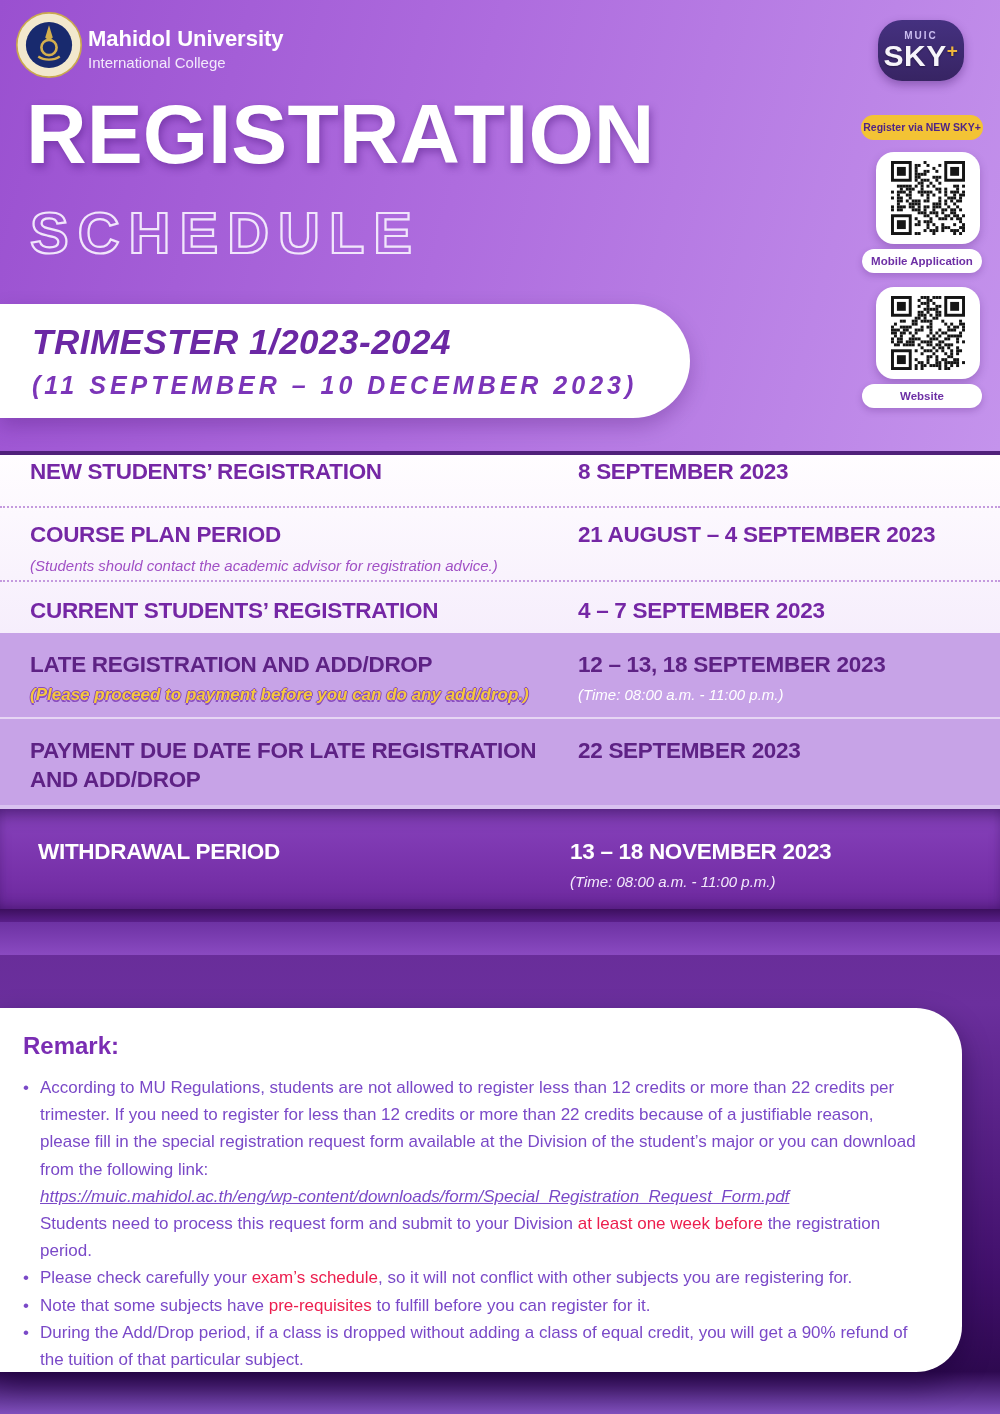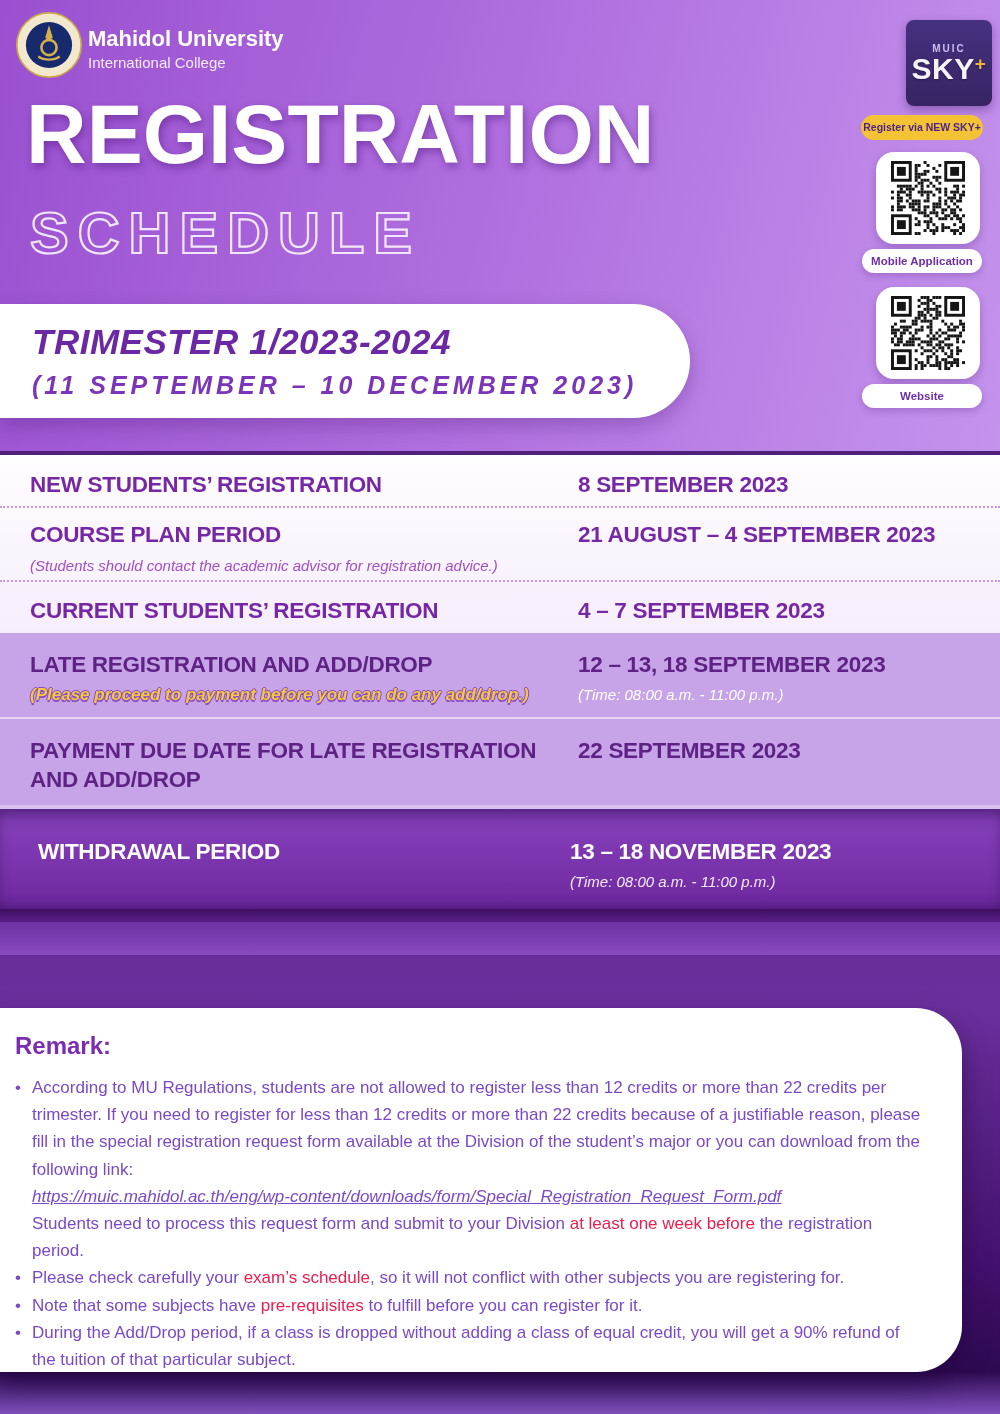--- a/index.html
+++ b/index.html
@@ -17,23 +17,23 @@
   .big-title{position:absolute;left:26px;top:92px;color:#fff;font-size:84px;line-height:1;
     font-weight:800;letter-spacing:0;text-shadow:2px 4px 8px rgba(70,15,120,.45);}
   .outline-title{position:absolute;left:30px;top:204px;font-size:58px;line-height:1;font-weight:800;
     letter-spacing:9px;color:transparent;-webkit-text-stroke:2.2px #f1e6fb;}
   .banner{position:absolute;left:0;top:304px;width:690px;height:114px;background:#fff;
     border-radius:0 57px 57px 0;box-shadow:0 8px 20px rgba(60,10,100,.28);padding:18px 0 0 32px;}
   .banner-title{font-size:35px;font-weight:800;font-style:italic;color:#6b28a4;letter-spacing:.5px;}
   .banner-sub{margin-top:9px;font-size:25px;font-style:italic;font-weight:600;color:#7b35b8;letter-spacing:4px;}
 
   
-  .sky-icon{position:absolute;left:878px;top:20px;width:86px;height:86px;border-radius:8px;
+  .sky-icon{position:absolute;left:878px;top:20px;width:86px;height:61px;border-radius:24px;
     background:linear-gradient(180deg,#453180,#372463);display:flex;flex-direction:column;
-    align-items:center;justify-content:center;box-shadow:0 4px 10px rgba(50,10,90,.35);margin-left:28px;}
+    align-items:center;justify-content:center;box-shadow:0 4px 10px rgba(50,10,90,.35);}
   .sky-muic{font-size:10px;font-weight:700;letter-spacing:2px;color:#cabdf0;}
   .sky-name{font-size:30px;font-weight:800;color:#f6f4fa;line-height:1;letter-spacing:.5px;
     text-shadow:0 1px 2px rgba(0,0,0,.35);}
   .sky-plus{color:#f0b63c;font-size:19px;vertical-align:top;}
   .gold-pill{position:absolute;left:861px;top:115px;width:122px;height:25px;border-radius:13px;
     background:#f3c335;color:#4f2486;font-size:10.5px;font-weight:700;text-align:center;line-height:25px;}
   .qr-tile{position:absolute;width:104px;height:92px;background:#fff;border-radius:18px;
     display:flex;align-items:center;justify-content:center;box-shadow:0 4px 9px rgba(60,10,100,.25);}
   .qr1{left:876px;top:152px;} .qr2{left:876px;top:287px;}
   .qr-box{width:74px;height:74px;}
@@ -45,21 +45,21 @@
   
   .tbl{position:absolute;left:0;top:455px;width:1000px;}
   .sectionA{background:linear-gradient(180deg,#fffdff,#f6eefc);}
   .sectionB{background:#c7a3e7;}
   .row{display:flex;align-items:flex-start;}
   .cell-l{width:578px;padding-left:30px;}
   .cell-r{flex:1;padding-right:20px;}
   .lbl{font-size:22.5px;font-weight:700;color:#7527a5;letter-spacing:-.3px;line-height:1.3;}
   .dt{font-size:22.5px;font-weight:700;color:#7527a5;letter-spacing:-.3px;line-height:1.3;}
   .note{font-size:15px;font-style:italic;color:#a050c5;margin-top:8px;}
-  .rowA1{height:51px;padding-top:8px;align-items:center;}
+  .rowA1{height:51px;padding-top:2px;}
   .rowA2{height:74px;padding-top:12px;border-top:2px dotted #c49ade;}
   .rowA3{height:53px;padding-top:14px;border-top:2px dotted #c49ade;}
   .rowA4{height:53px;padding-top:14px;border-top:2px dotted #c49ade;}
   .rowB1{height:84px;padding-top:17px;}
   .rowB2{height:88px;padding-top:17px;border-top:2px solid rgba(255,255,255,.55);}
   .sectionB .lbl,.sectionB .dt{color:#5e2285;}
   .sectionB .cell-l{width:578px;}
   .rowB2 .lbl{max-width:520px;}
   .gold-note{font-size:17px;font-weight:700;font-style:italic;color:#f5c83d;margin-top:6px;
     text-shadow:-1px 0 0 #8a4dbf,1px 0 0 #8a4dbf,0 -1px 0 #8a4dbf,0 1.5px 0 #8a4dbf;}
@@ -70,21 +70,21 @@
     box-shadow:inset 0 12px 16px -7px rgba(30,0,60,.55), inset 0 -10px 14px -9px rgba(30,0,60,.45);}
   .sectionC .cell-l{padding-left:38px;width:570px;}
   .sectionC .lbl,.sectionC .dt{color:#fff;}
   .sectionC .time-note{color:#f3eafc;}
   .bandC{height:13px;background:linear-gradient(180deg,#3c0f5e,#5a1f8a);}
   .bandD{height:33px;background:linear-gradient(180deg,#6d32a3,#8a4ac1);}
 
   
   .card{position:absolute;left:0;top:1008px;width:962px;height:364px;background:#fff;
     border-radius:0 46px 46px 0;box-shadow:0 12px 26px rgba(25,0,55,.5);
-    padding:24px 40px 0 15px;}
+    padding:24px 40px 0 23px;}
   .remark-h{font-size:24px;font-weight:800;color:#7a2db3;margin-bottom:14px;}
   .bullet{position:relative;padding-left:17px;font-size:17px;line-height:27.2px;color:#7a49c8;}
   .bullet .dot{position:absolute;left:0;top:0;color:#7a49c8;}
   .red{color:#ec1e4e;}
   .lnk{color:#7a49c8;font-style:italic;text-decoration:underline;display:block;}
   .blk{display:block;}
 </style>
 </head>
 <body>
 

